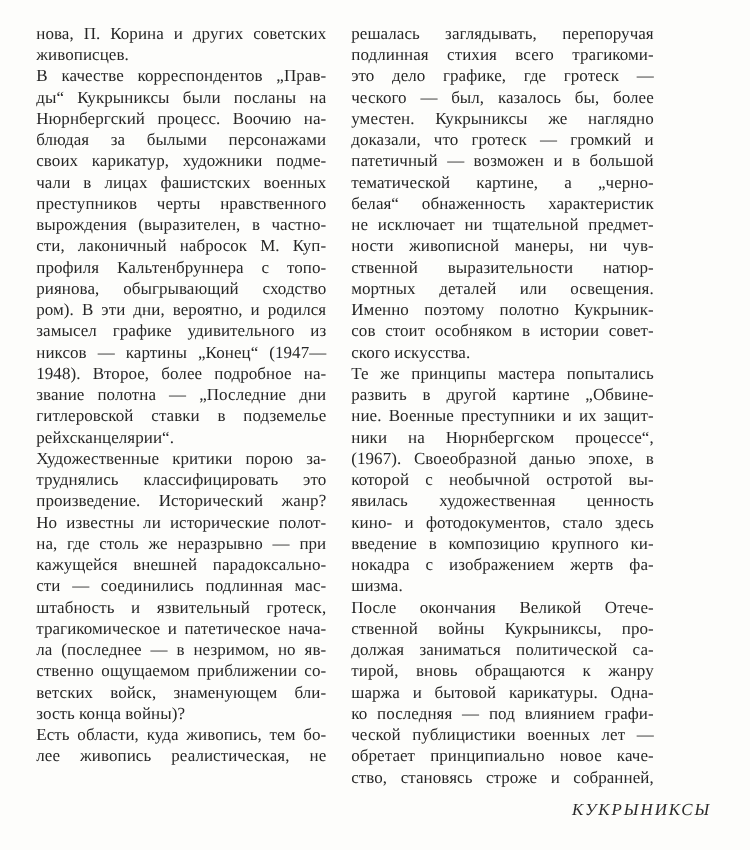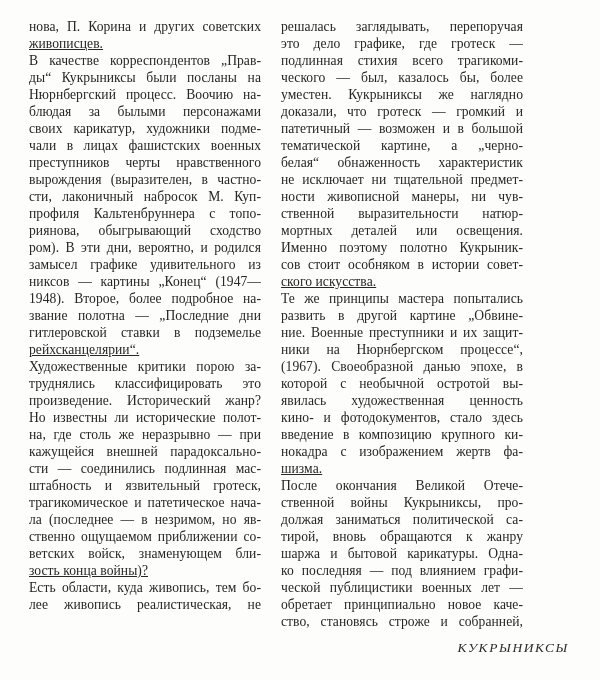--- a/index.html
+++ b/index.html
@@ -27,21 +27,20 @@
     line-height: 17px;
     font-size: 13.6px;
     white-space: nowrap;
     text-align: justify;
     text-align-last: justify;
     letter-spacing: 0.05px;
   }
   .line.par-end {
     text-align: center;
     text-align-last: left;
-    text-decoration: underline;
   }
   .running-title {
     position: absolute;
     top: 640px;
     right: 31px;
     font-style: italic;
     font-size: 13.5px;
     letter-spacing: 1.6px;
     color: #2b2b2b;
     white-space: nowrap;
@@ -84,22 +83,22 @@
       <div class="line">трагикомическое и патетическое нача-</div>
       <div class="line">ла (последнее — в незримом, но яв-</div>
       <div class="line">ственно ощущаемом приближении со-</div>
       <div class="line">ветских войск, знаменующем бли-</div>
       <div class="line par-end">зость конца войны)?</div>
       <div class="line">Есть области, куда живопись, тем бо-</div>
       <div class="line">лее живопись реалистическая, не</div>
     </div>
   <div class="col col-right">
       <div class="line">решалась заглядывать, перепоручая</div>
+      <div class="line">подлинная стихия всего трагикоми-</div>
       <div class="line">это дело графике, где гротеск —</div>
-      <div class="line">подлинная стихия всего трагикоми-</div>
       <div class="line">ческого — был, казалось бы, более</div>
       <div class="line">уместен. Кукрыниксы же наглядно</div>
       <div class="line">доказали, что гротеск — громкий и</div>
       <div class="line">патетичный — возможен и в большой</div>
       <div class="line">тематической картине, а „черно-</div>
       <div class="line">белая“ обнаженность характеристик</div>
       <div class="line">не исключает ни тщательной предмет-</div>
       <div class="line">ности живописной манеры, ни чув-</div>
       <div class="line">ственной выразительности натюр-</div>
       <div class="line">мортных деталей или освещения.</div>

